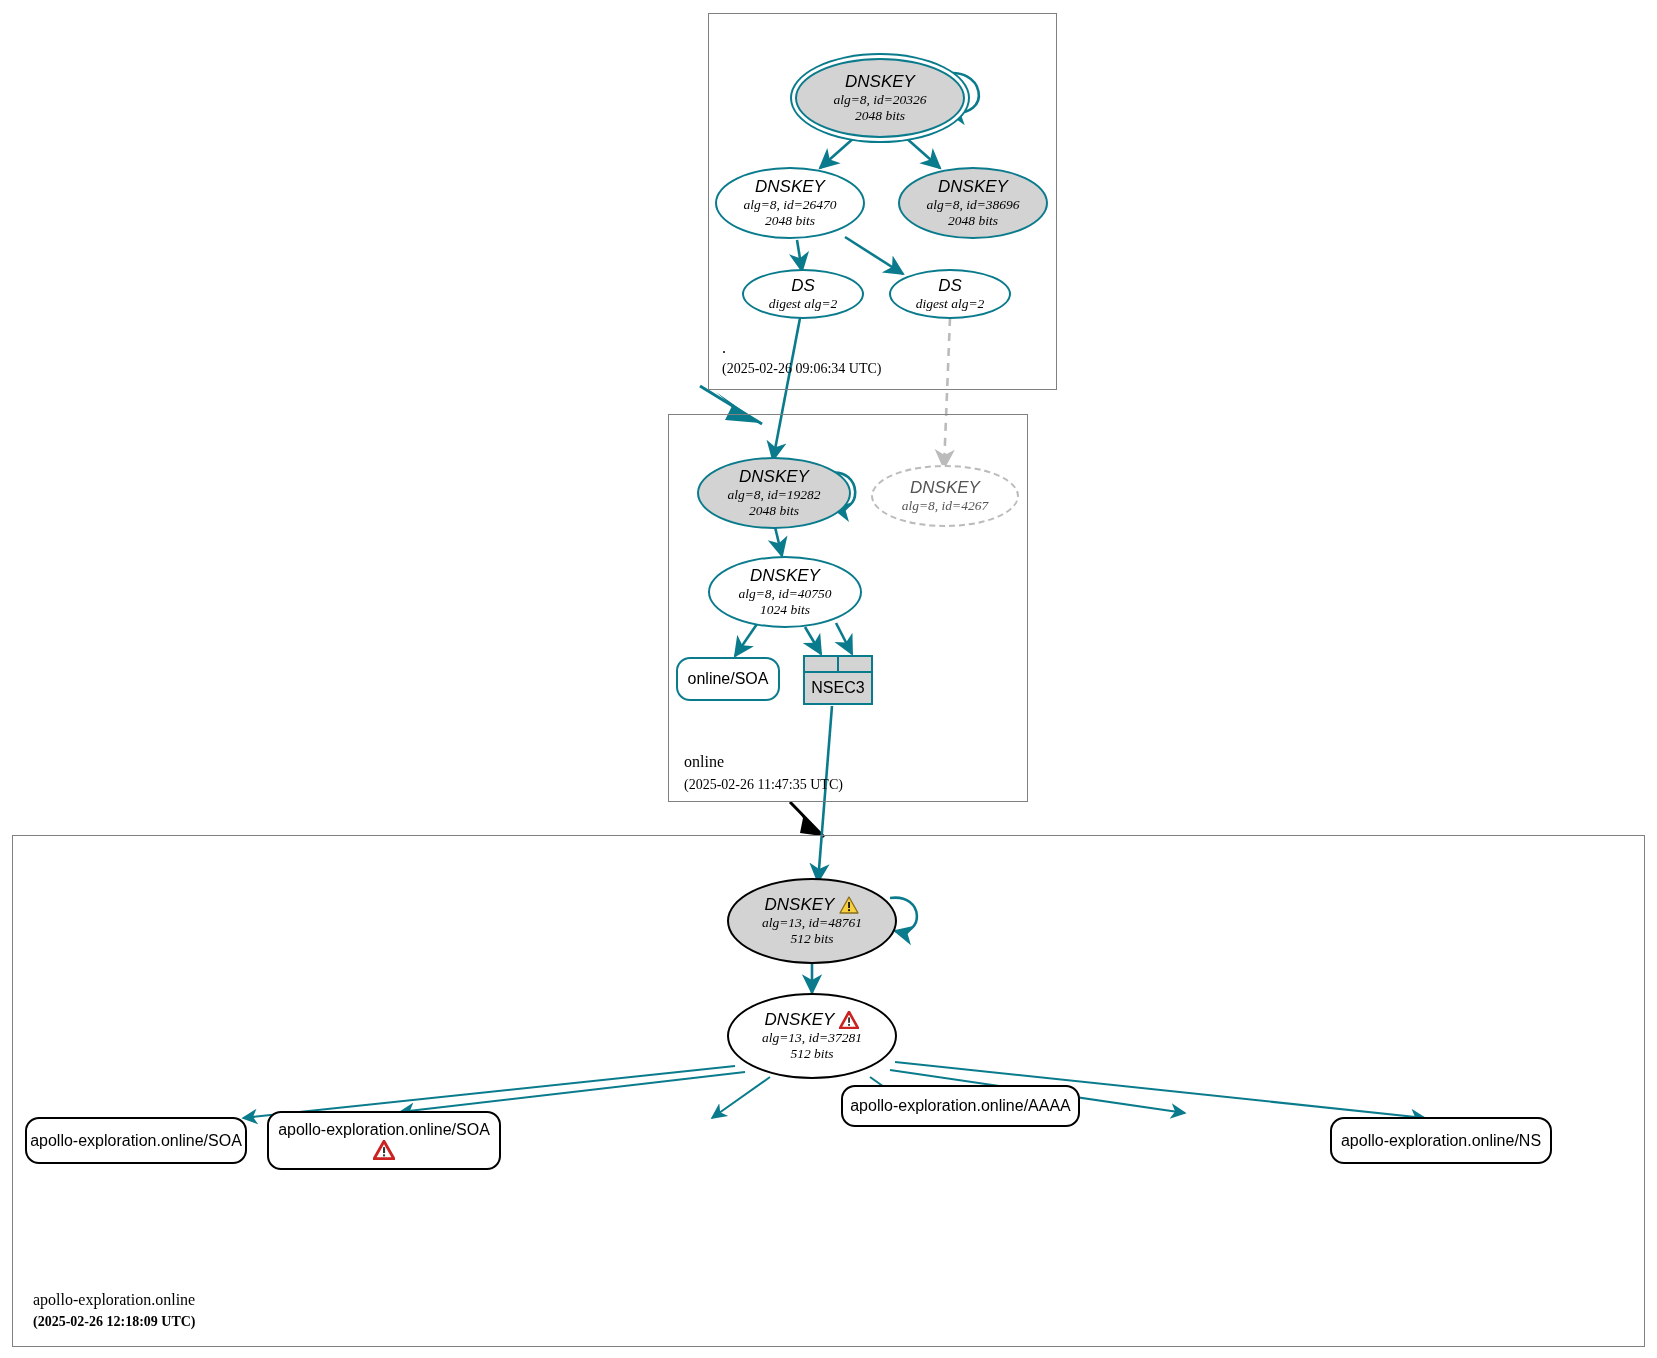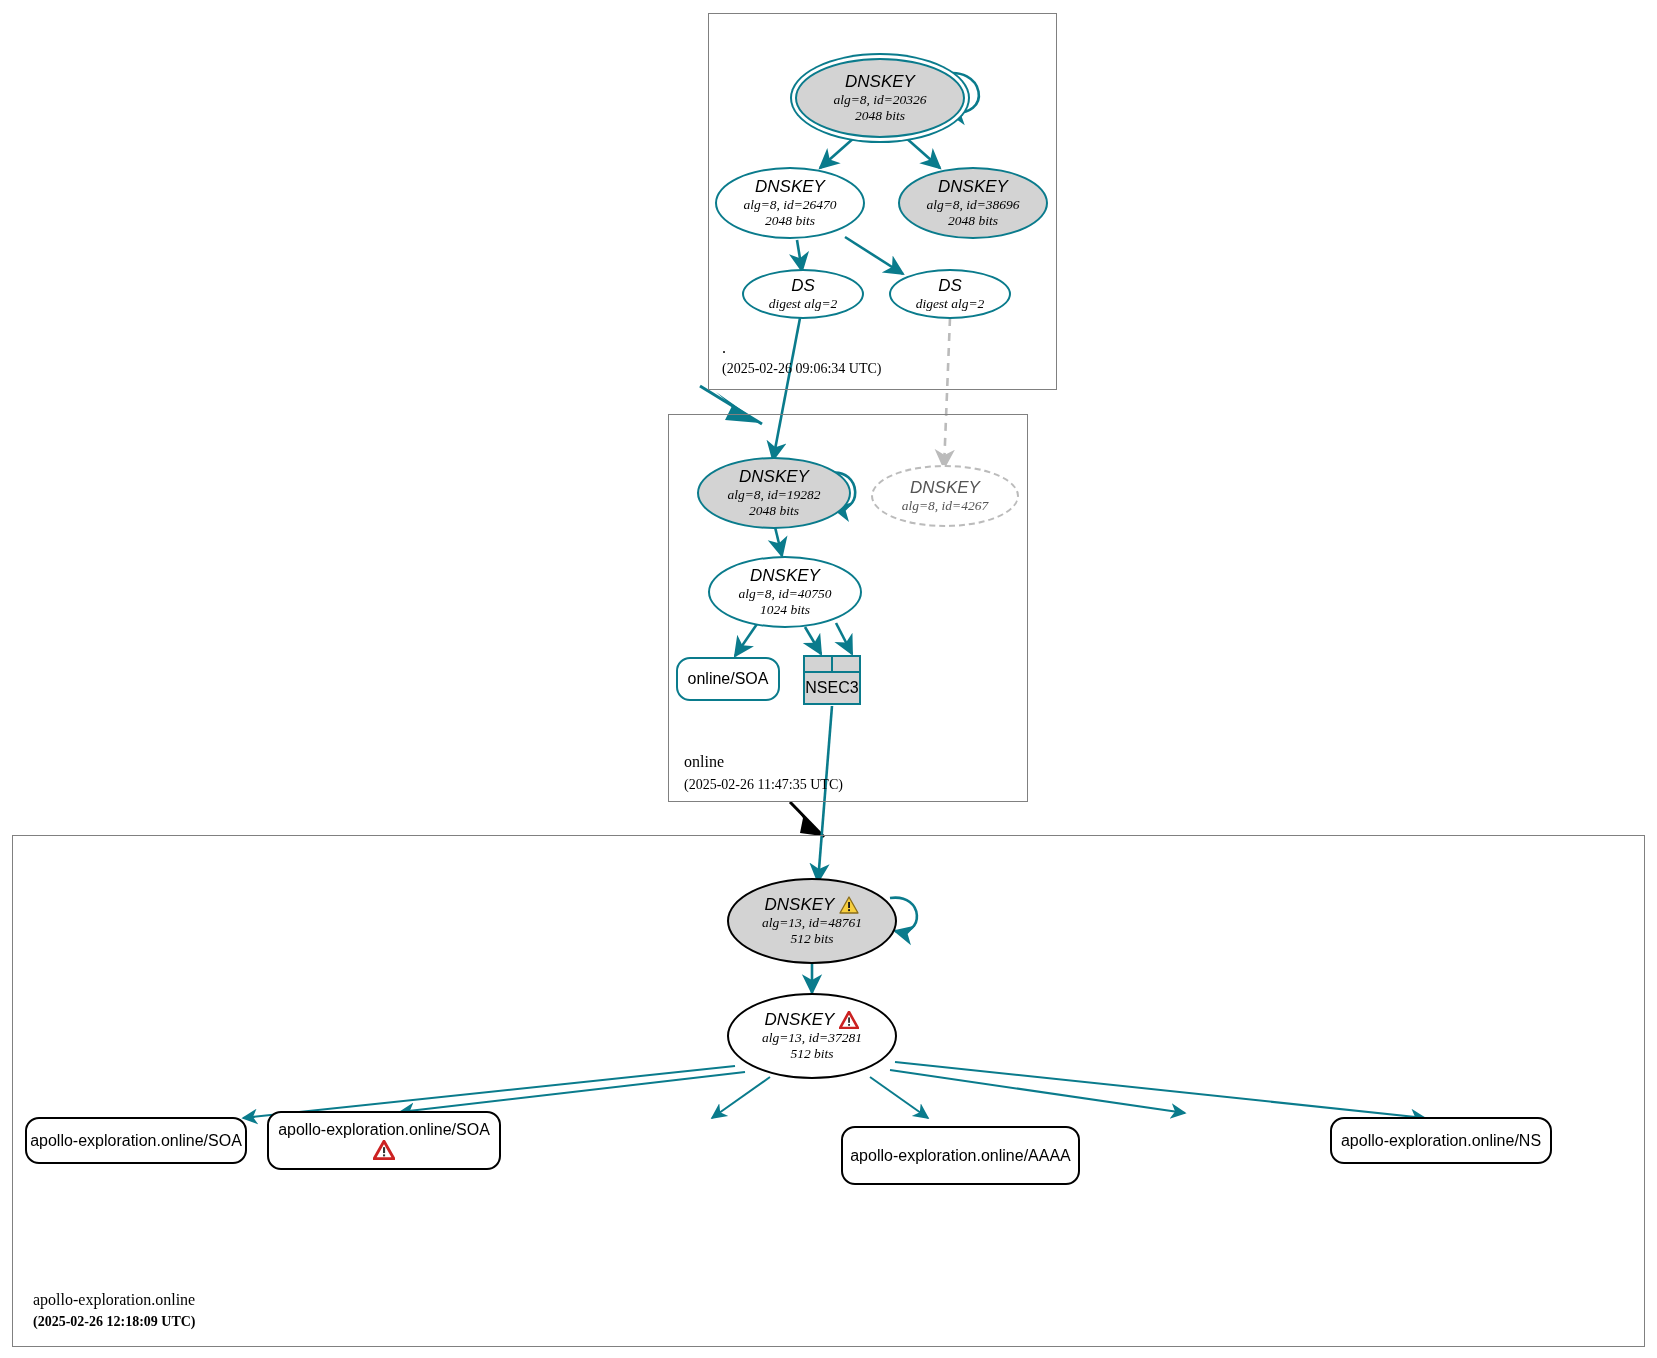--- a/index.html
+++ b/index.html
@@ -279,21 +279,21 @@
   <div class="node ell" style="left:708px; top:556px; width:154px; height:72px;">
     <div class="nd-title">DNSKEY</div>
     <div class="nd-sub">alg=8, id=40750</div>
     <div class="nd-sub">1024 bits</div>
   </div>
 
   <div class="rrset teal" style="left:676px; top:657px; width:104px; height:44px;">
     <div class="rrset-label">online/SOA</div>
   </div>
 
-  <div class="nsec3" style="left:803px; top:655px; width:58px; height:50px;">
+  <div class="nsec3" style="left:803px; top:655px; width:70px; height:50px;">
     <div class="nsec3-top">
       <div class="nsec3-cell"></div>
       <div class="nsec3-cell"></div>
     </div>
     <div class="nsec3-body">NSEC3</div>
   </div>
 
   <div class="zone-box" style="left:12px; top:835px; width:1633px; height:512px;"></div>
   <div class="zone-label zone-name" style="left:33px; top:1290px;">apollo-exploration.online</div>
   <div class="zone-label zone-time" style="left:33px; top:1313px;font-weight:bold;">(2025-02-26 12:18:09 UTC)</div>
@@ -337,21 +337,21 @@
     <span class="warn-block">
       <svg width="22" height="20" viewBox="0 0 20 18">
         <path d="M10 1 L19 17 L1 17 Z" fill="#ffffff" stroke="#cc2222" stroke-width="2.6" stroke-linejoin="round"></path>
         <rect x="9.1" y="6.4" width="1.9" height="5.4" fill="#333"></rect>
         <rect x="9.1" y="13" width="1.9" height="1.8" fill="#333"></rect>
       </svg>
     </span>
   </div>
 
 
-  <div class="rrset" style="left:841px; top:1126px; width:239px; height:59px;">
+  <div class="rrset" style="left:841px; top:1085px; width:239px; height:42px;">
     <div class="rrset-label">apollo-exploration.online/AAAA</div>
   </div>
 
 
   <div class="rrset" style="left:1330px; top:1117px; width:222px; height:47px;align-items:center;">
     <div class="rrset-label">apollo-exploration.online/NS</div>
   </div>
 
 </div>
 

